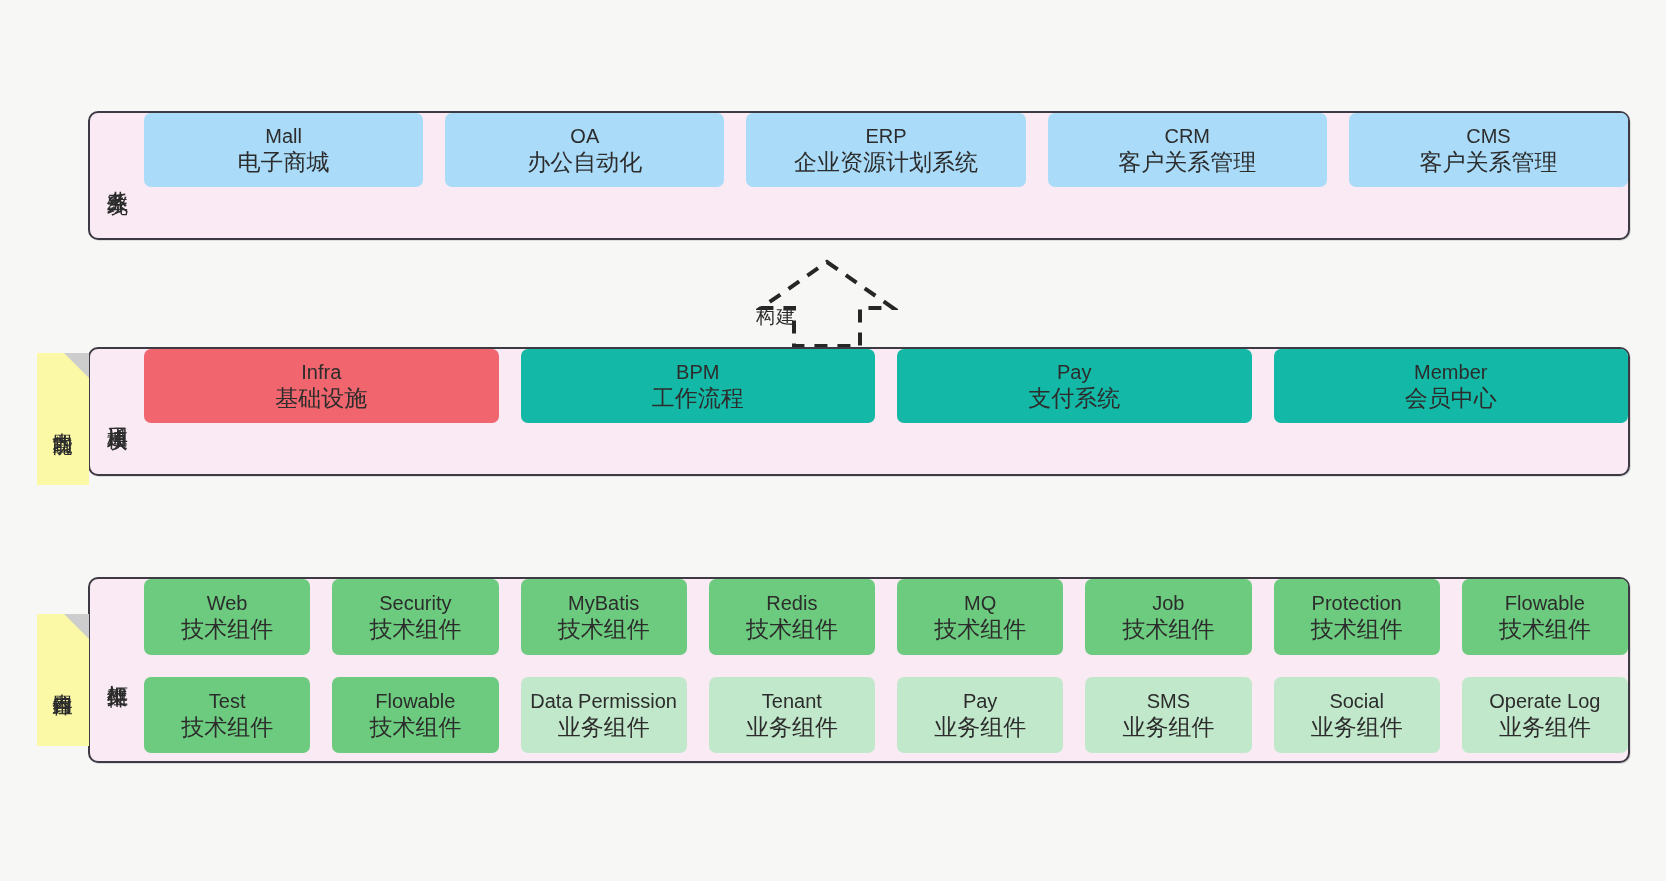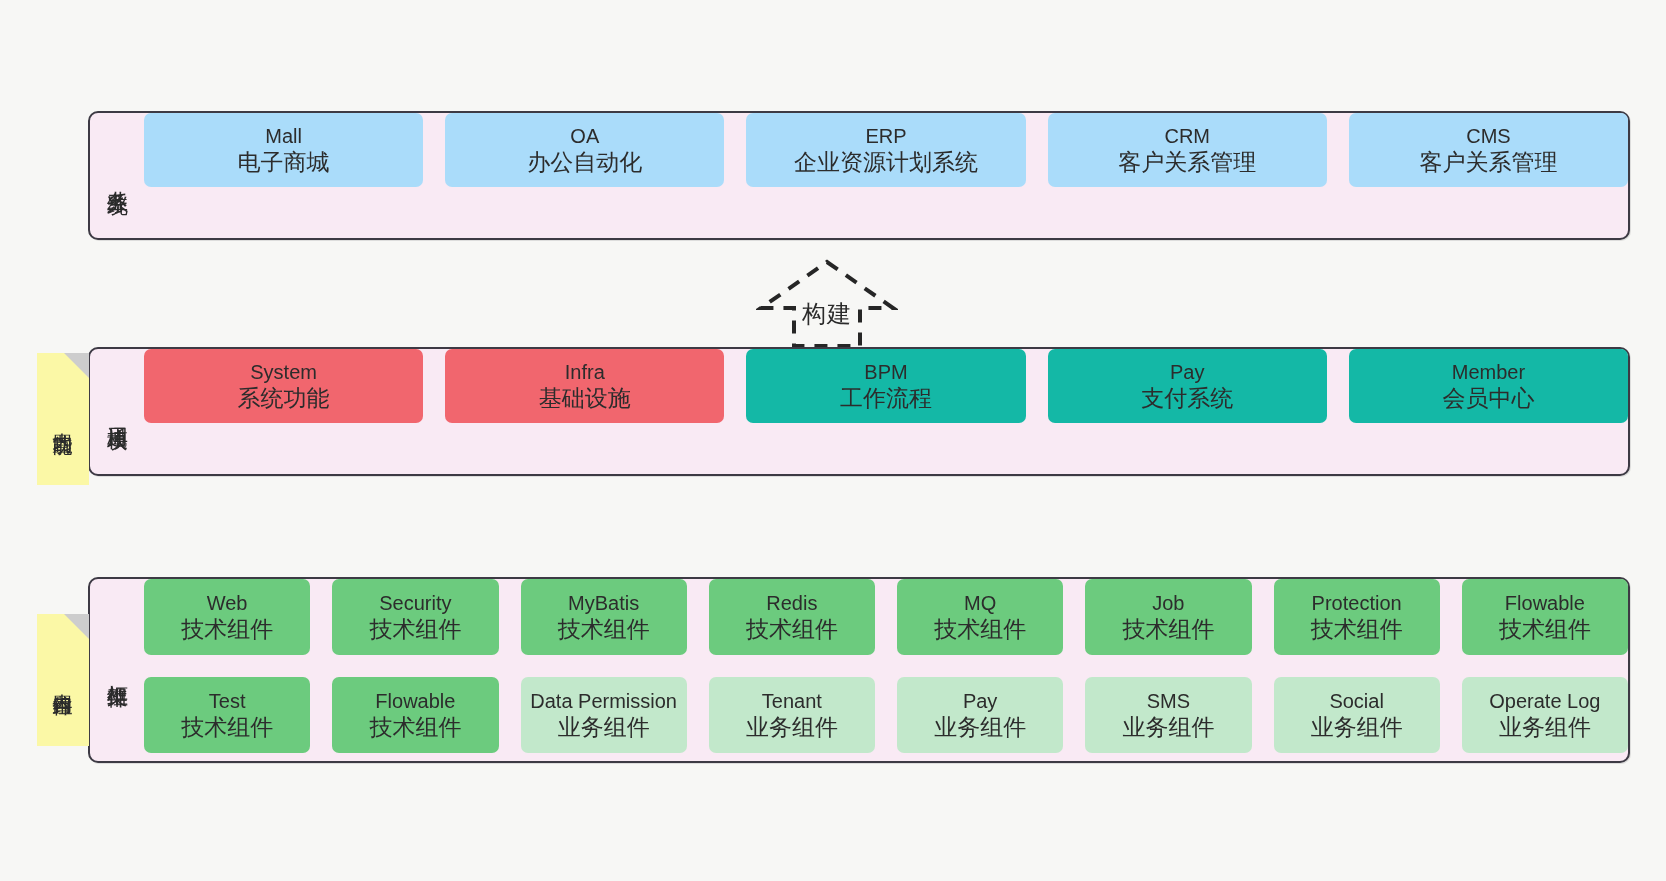--- a/index.html
+++ b/index.html
@@ -132,22 +132,21 @@
     position: absolute;
     width: 142px;
     height: 92px;
   }
   .arrow svg { display: block; width: 100%; height: 100%; }
   .arrow .lbl {
     position: absolute;
     left: 0;
     right: 0;
     bottom: 20px;
-    text-align: center;
-    font-size: 24px;
+    font-size: 19px;
     color: #2b2b2b;
     letter-spacing: 1px;
     user-select: none;
   }
   #arrow-build     { left: 756px; top: 258px; }
   #arrow-implement { left: 770px; top: 492px; }
 </style>
 </head>
 <body>
 
@@ -186,24 +185,20 @@
       <path d="M 71 4 L 137 50 L 104 50 L 104 88 L 38 88 L 38 50 L 5 50 Z" fill="none" stroke="#262626" stroke-width="4" stroke-dasharray="13 10" stroke-linecap="butt"></path>
     </svg>
     <div class="lbl">构建</div>
   </div>
 
   <div class="layer" id="layer-modules">
     <div class="layer-title">通用模块</div>
     <div class="layer-body">
       <div class="row">
         <div class="cell c-red">
-          <span class="en">System</span>
-          <span class="cn">系统功能</span>
-        </div>
-        <div class="cell c-red">
           <span class="en">Infra</span>
           <span class="cn">基础设施</span>
         </div>
         <div class="cell c-pink">
           <span class="en">BPM</span>
           <span class="cn">工作流程</span>
         </div>
         <div class="cell c-pink">
           <span class="en">Pay</span>
           <span class="cn">支付系统</span>

